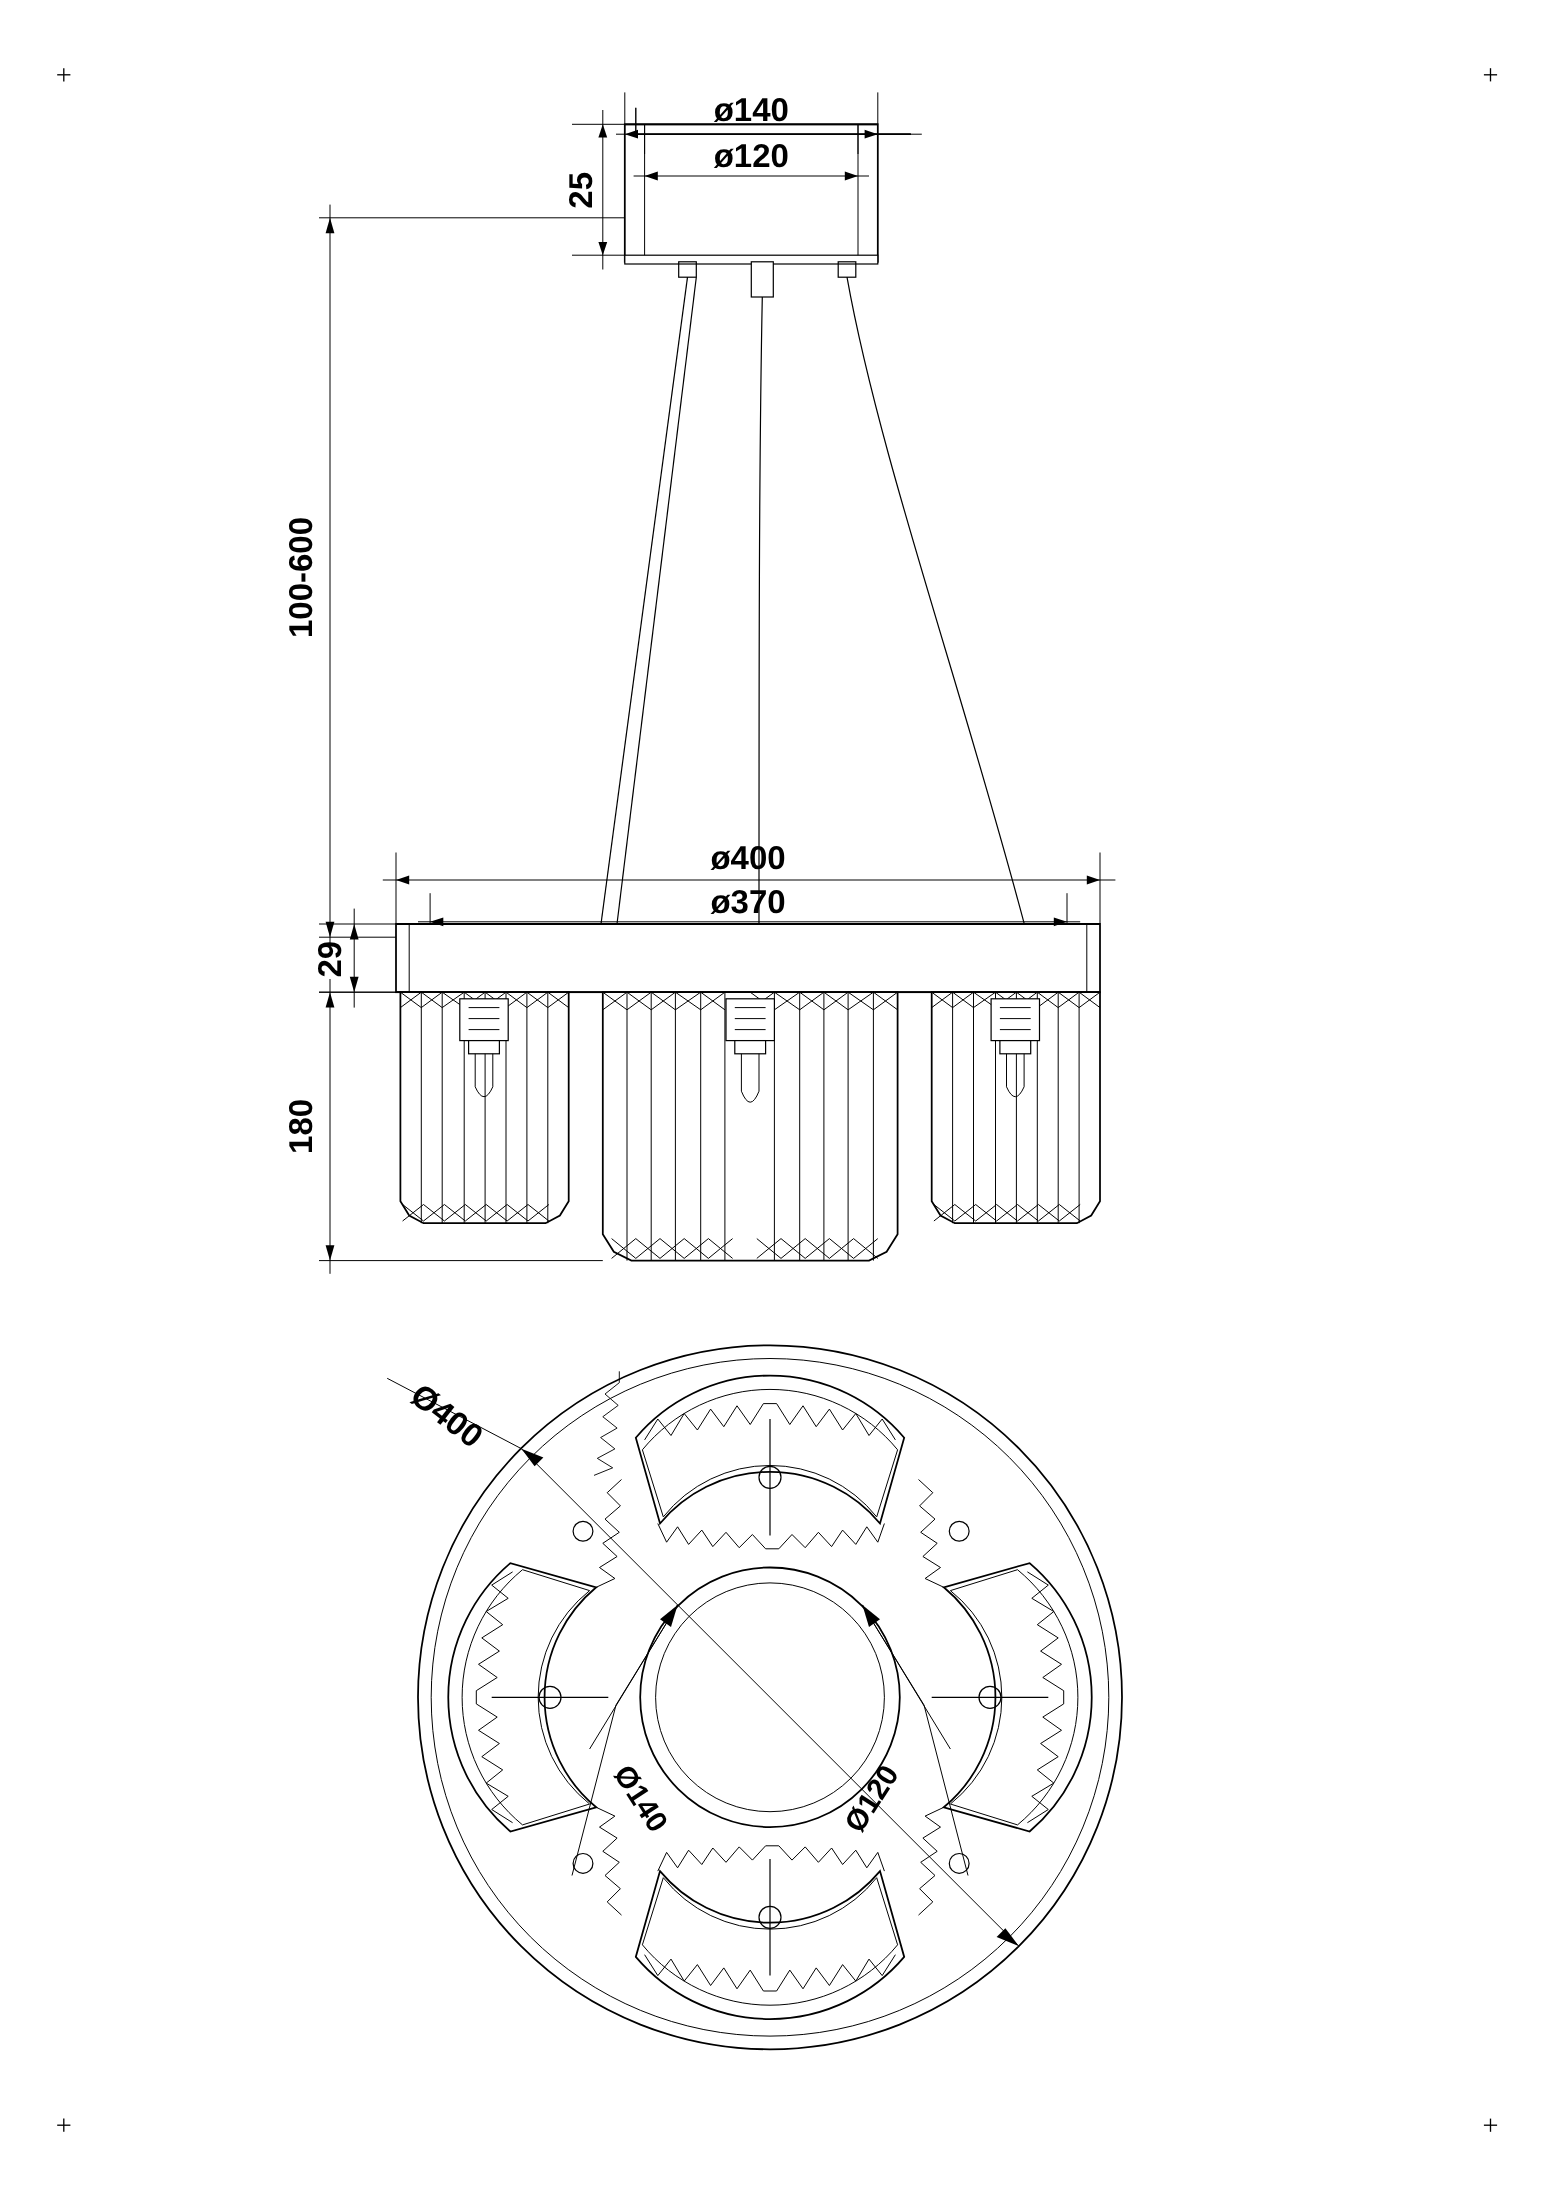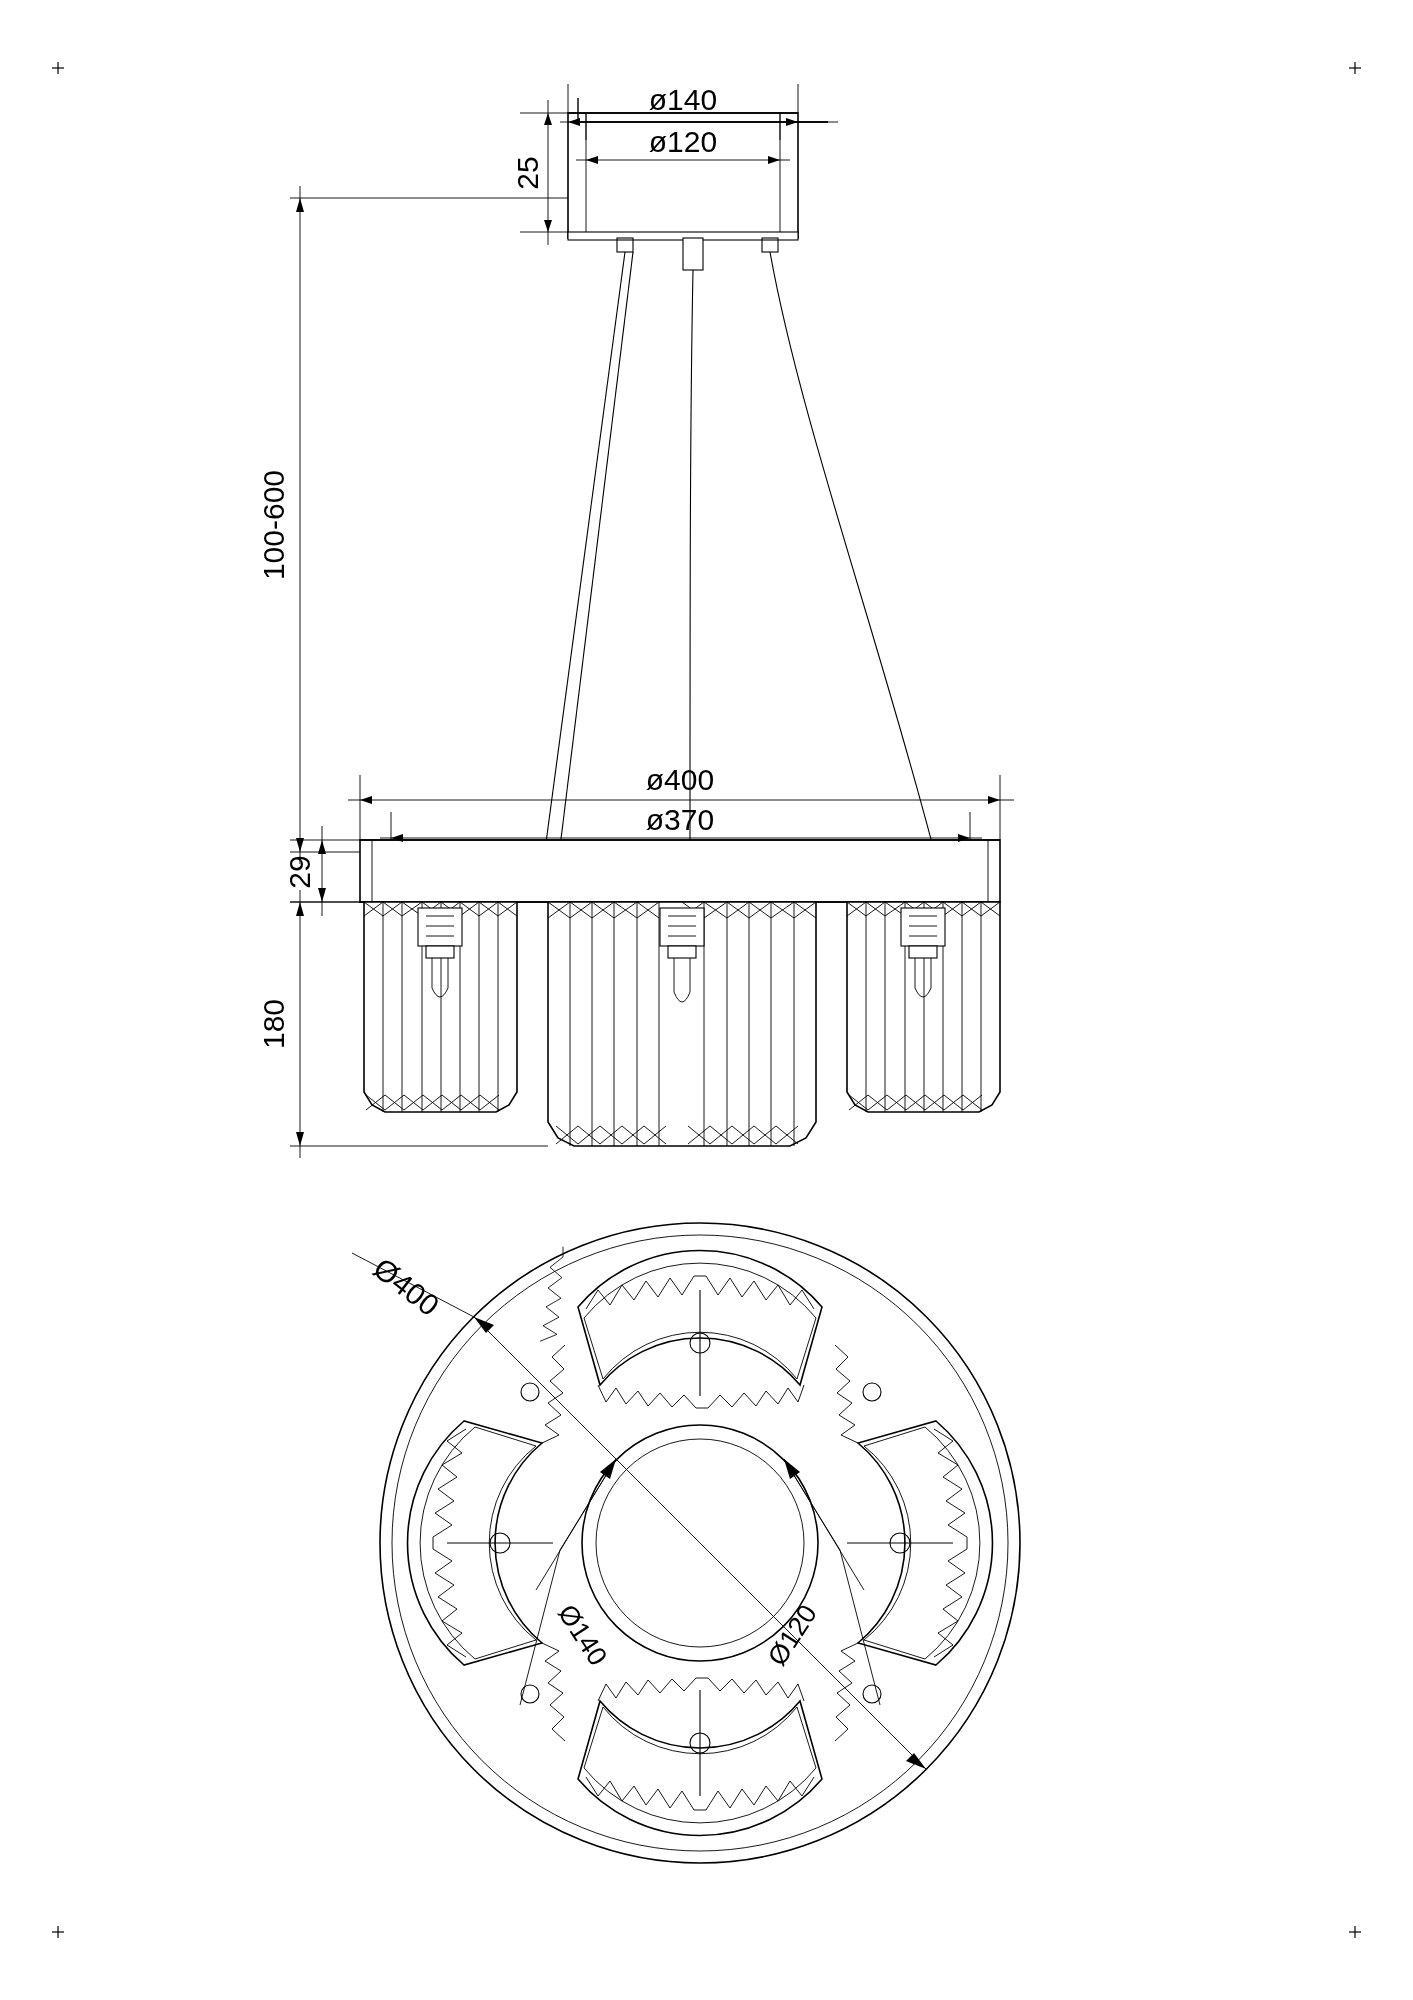--- a/index.html
+++ b/index.html
@@ -13,20 +13,21 @@
     position: relative;
     font-family: "Liberation Sans", sans-serif;
     color: #000;
     overflow: hidden;
   }
   #sheet {
     position: absolute;
     left: 0; top: 0;
     width: 1413px;
     height: 2000px;
+    font-weight: bold;
   }
   svg { display: block; }
   .dimtext {
     font-family: "Liberation Sans", sans-serif;
     font-size: 30px;
     fill: #000;
   }
   .dimtext-sm {
     font-family: "Liberation Sans", sans-serif;
     font-size: 27px;

